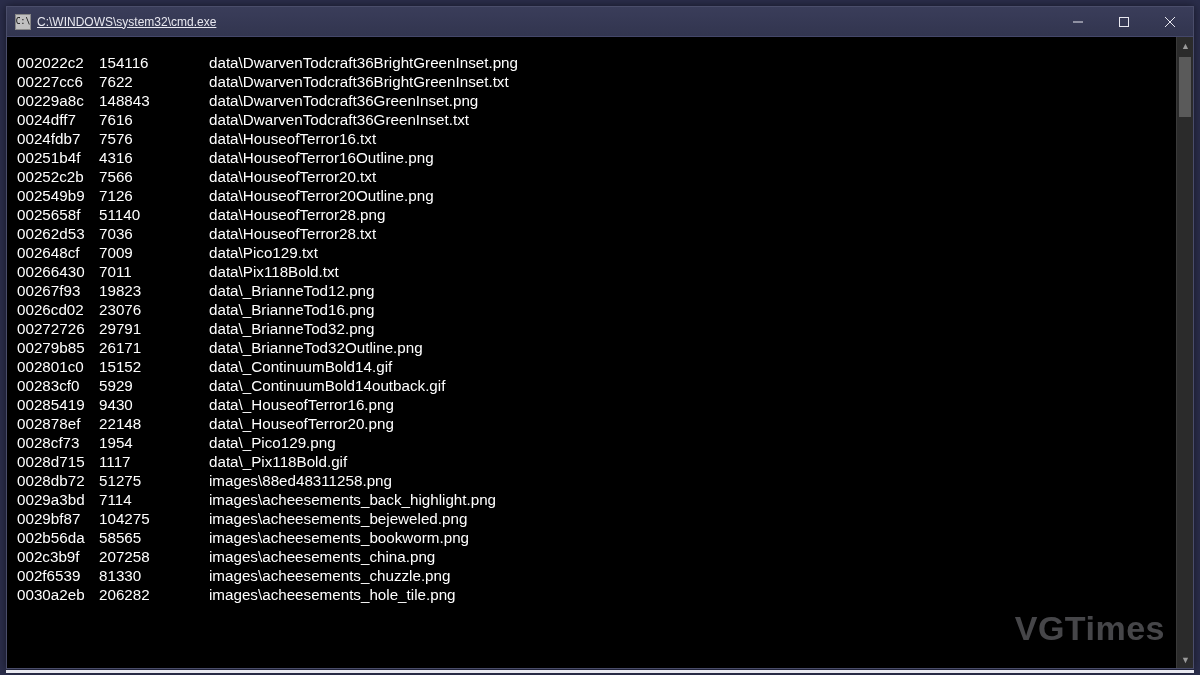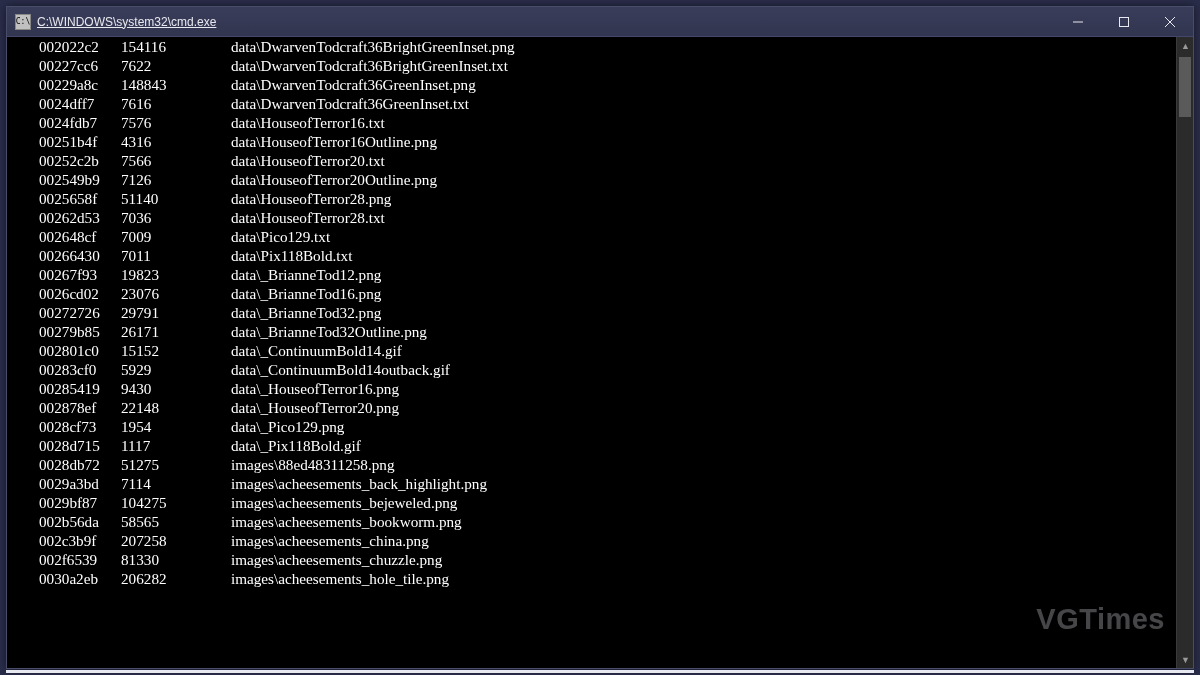--- a/index.html
+++ b/index.html
@@ -44,28 +44,27 @@
   }
   .winbtn svg { width: 10px; height: 10px; stroke: currentColor; stroke-width: 1; fill: none; }
   .client {
     flex: 1;
     display: flex;
     background: #000;
     position: relative;
   }
   .terminal {
     flex: 1;
-    padding: 0 0 0 10px;
-    font-family: Liberation Serif, serif;
+    padding: 16px 0 0 10px;
+    font-family: Liberation Sans, sans-serif;
     font-size: 15.2px;
     line-height: 19px;
     color: #ffffff;
     white-space: pre;
     overflow: hidden;
-    margin-left: 22px;
   }
   .row { display: flex; }
   .col-offset { width: 82px; flex-shrink: 0; }
   .col-size   { width: 110px; flex-shrink: 0; }
   .col-path   { flex: 1; }
   .scrollbar {
     width: 17px;
     background: #2b2b2b;
     position: relative;
     border-left: 1px solid #3a3a3a;
@@ -79,23 +78,23 @@
   .scroll-arrow.top { position: absolute; top: 0; }
   .scroll-arrow.bottom { position: absolute; bottom: 0; }
   .scroll-thumb {
     position: absolute;
     left: 2px; right: 2px;
     top: 20px; height: 60px;
     background: #5a5a5a;
   }
   .watermark {
     position: absolute;
-    right: 28px; bottom: 32px;
+    right: 28px; bottom: 20px;
     font-family: 'Segoe UI', Arial, sans-serif;
-    font-size: 29px;
+    font-size: 34px;
     font-weight: 600;
     color: rgba(200,200,210,0.35);
     letter-spacing: 0.5px;
     pointer-events: none;
   }
   .bottom-edge {
     position: absolute;
     left: 6px; right: 6px; bottom: 2px; height: 3px;
     background: #e8e8f0;
   }

